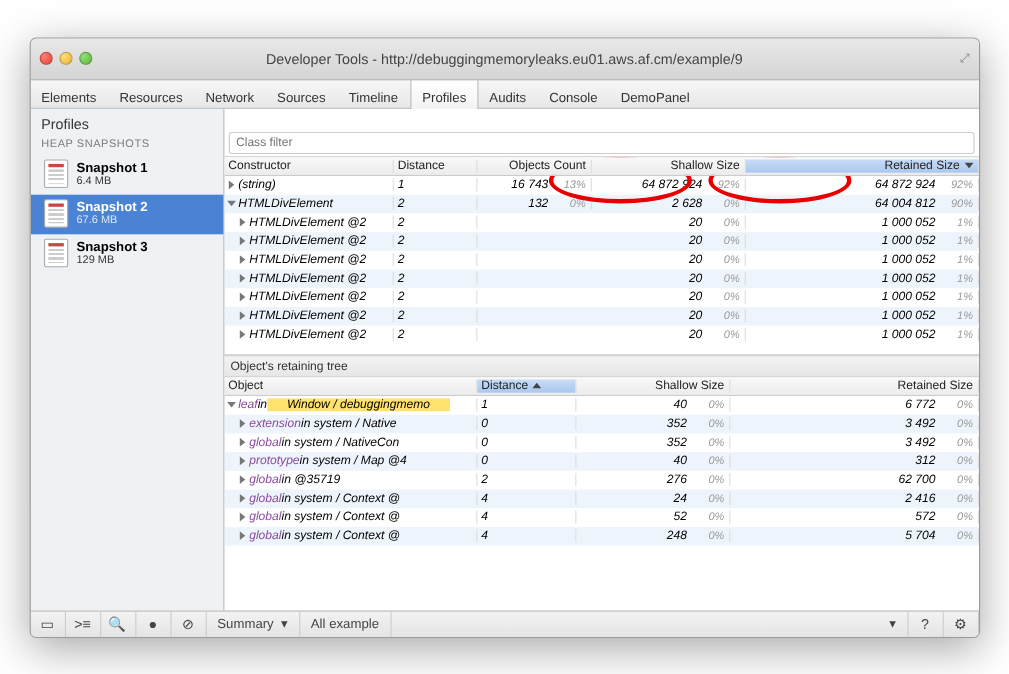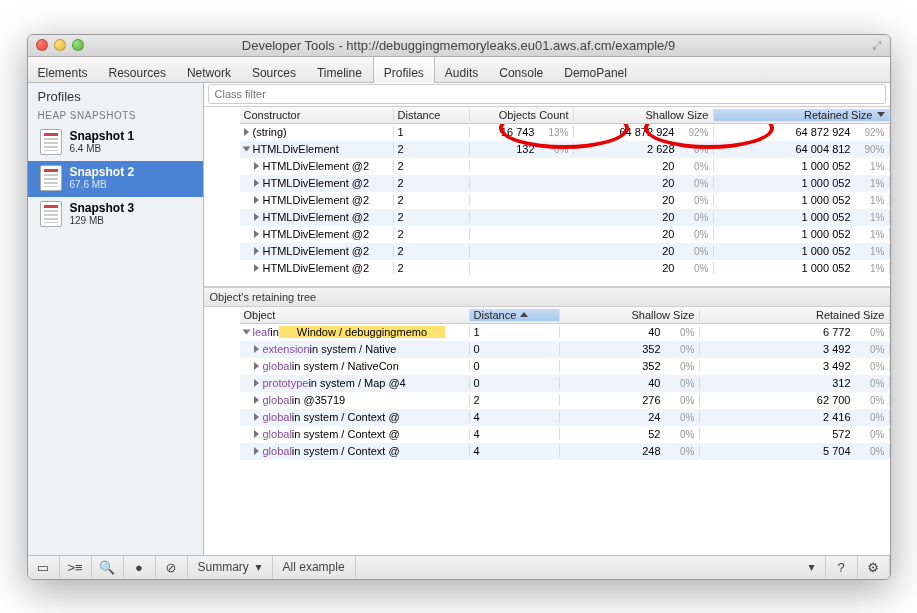--- a/index.html
+++ b/index.html
@@ -1,18 +1,18 @@
 <!DOCTYPE html>
 <html><head>
 <meta charset="utf-8">
 <style>
 * { box-sizing: border-box; margin: 0; padding: 0; font-family: "Lucida Grande", "Helvetica Neue", Arial, sans-serif; }
 body { background: #fff; display: flex; align-items: center; justify-content: center; height: 100vh; }
 .window { width: 864px; height: 546px; border: 1px solid #999; border-radius: 6px; box-shadow: 0 10px 40px rgba(0,0,0,0.35); background: #ededed; overflow: hidden; display: flex; flex-direction: column; position: relative; }
-.titlebar { height: 22px; background: linear-gradient(#e8e8e8,#d4d4d4); border-bottom: 1px solid #b0b0b0; display: flex; align-items: center; padding: 0 8px; position: relative; }
+.titlebar { height: 38px; background: linear-gradient(#e8e8e8,#d4d4d4); border-bottom: 1px solid #b0b0b0; display: flex; align-items: center; padding: 0 8px; position: relative; }
 .traffic { display: flex; gap: 6px; }
 .tdot { width: 12px; height: 12px; border-radius: 50%; border: 0.5px solid rgba(0,0,0,0.2); }
 .tdot.red { background: radial-gradient(circle at 30% 30%, #ff7e72, #e4463a); }
 .tdot.yellow { background: radial-gradient(circle at 30% 30%, #ffdd76, #e6b53a); }
 .tdot.green { background: radial-gradient(circle at 30% 30%, #92e07a, #5cb43a); }
 .title { position: absolute; left: 0; right: 0; text-align: center; font-size: 13px; color: #444; pointer-events: none; }
 .expand-icon { margin-left: auto; font-size: 11px; color: #888; }
 .tabs { height: 26px; background: linear-gradient(#f7f7f7,#e7e7e7); border-bottom: 1px solid #bbb; display: flex; align-items: stretch; font-size: 12px; color: #333; }
 .tab { padding: 16px 10px; display: flex; align-items: center; border-right: 1px solid transparent; cursor: default; }
 .tab.active { background: linear-gradient(#fff,#f0f0f0); border-left: 1px solid #bbb; border-right: 1px solid #bbb; }
@@ -21,31 +21,31 @@
 .sidebar-h { padding: 6px 10px 4px; color: #333; font-size: 13px; }
 .sidebar-sub { padding: 2px 10px 4px; color: #7a7a7a; font-size: 10px; letter-spacing: 0.5px; }
 .snap { display: flex; align-items: center; gap: 8px; padding: 4px 10px 6px 12px; cursor: default; }
 .snap.active { background: #4b83d4; color: #fff; }
 .snap-icon { width: 22px; height: 26px; background: #fff; border: 1px solid #aaa; border-radius: 2px; position: relative; overflow: hidden; flex-shrink: 0; }
 .snap-icon::before { content:""; position:absolute; left:3px; top:3px; right:3px; height:3px; background:#c44; }
 .snap-icon::after { content:""; position:absolute; left:3px; top:8px; right:3px; bottom:3px; background:repeating-linear-gradient(#ccc,#ccc 2px,#fff 2px,#fff 4px); }
 .snap-text .name { font-weight: bold; font-size: 12px; }
 .snap-text .size { font-size: 10px; opacity: 0.8; }
 .main { flex: 1; display: flex; flex-direction: column; overflow: hidden; position: relative; }
-.filterbar { height: 24px; border-bottom: 1px solid #ccc; display: flex; align-items: flex-end; }
+.filterbar { height: 24px; border-bottom: 1px solid #ccc; display: flex; align-items: flex-end; margin-top: 20px; }
 .filterbar input { width: 100%; height: 20px; border: 1px solid #ccc; border-radius: 3px; margin: 2px 4px; font-size: 11px; padding: 0 6px; color: #888; }
-.grid-header, .grid-row { display: flex; font-size: 11px; align-items: center; height: 17px; margin-left: 36px; }
+.grid-header, .grid-row { display: flex; font-size: 11px; align-items: center; height: 17px; }
 .grid-header { background: linear-gradient(#f9f9f9,#ececec); border-bottom: 1px solid #ccc; font-weight: normal; color: #222; position: relative; }
 .grid-header .cell, .grid-row .cell { border-right: 1px solid #ddd; padding: 0 4px; overflow: hidden; white-space: nowrap; display: flex; align-items: center; }
 .c-constructor { width: 154px; }
 .c-distance { width: 76px; }
 .c-count { width: 104px; justify-content: flex-end; }
 .c-shallow { width: 140px; justify-content: flex-end; }
 .c-retained { flex: 1; justify-content: flex-end; }
-.grid-rows { overflow-y: auto; flex: 1; }
+.grid-rows { overflow-y: auto; flex: 1; font-style: italic; }
 .grid-row.alt { background: #eef4fc; }
 .grid-row .pct { color: #999; margin-left: 6px; width: 28px; text-align: right; font-size: 10px; }
 .disclosure { display:inline-block; width:0;height:0;border-top:4px solid transparent;border-bottom:4px solid transparent;border-left:5px solid #777;margin-right:4px; }
 .disclosure.open { transform: rotate(90deg); }
 .indent1 { padding-left: 14px !important; }
 .purple { color: #8a4a9e; }
 .section-split { height: 20px; background: linear-gradient(#f4f4f4,#e6e6e6); border-top: 1px solid #ccc; border-bottom: 1px solid #ccc; font-size: 11px; padding: 0 6px; display: flex; align-items: center; color: #333; }
 .lower { display: flex; flex-direction: column; flex: 1; overflow: hidden; }
 .lower .grid-header .c-constructor { width: 230px; }
 .lower .grid-header .c-distance { width: 90px; background: linear-gradient(#c8dcf6,#a9c8ee); }

